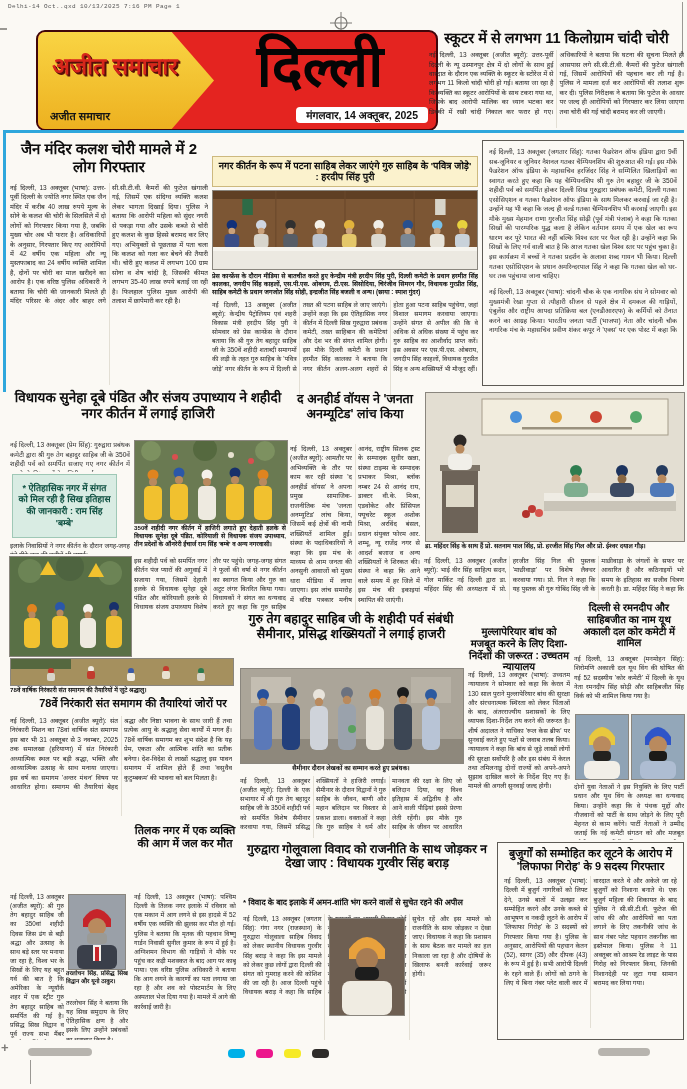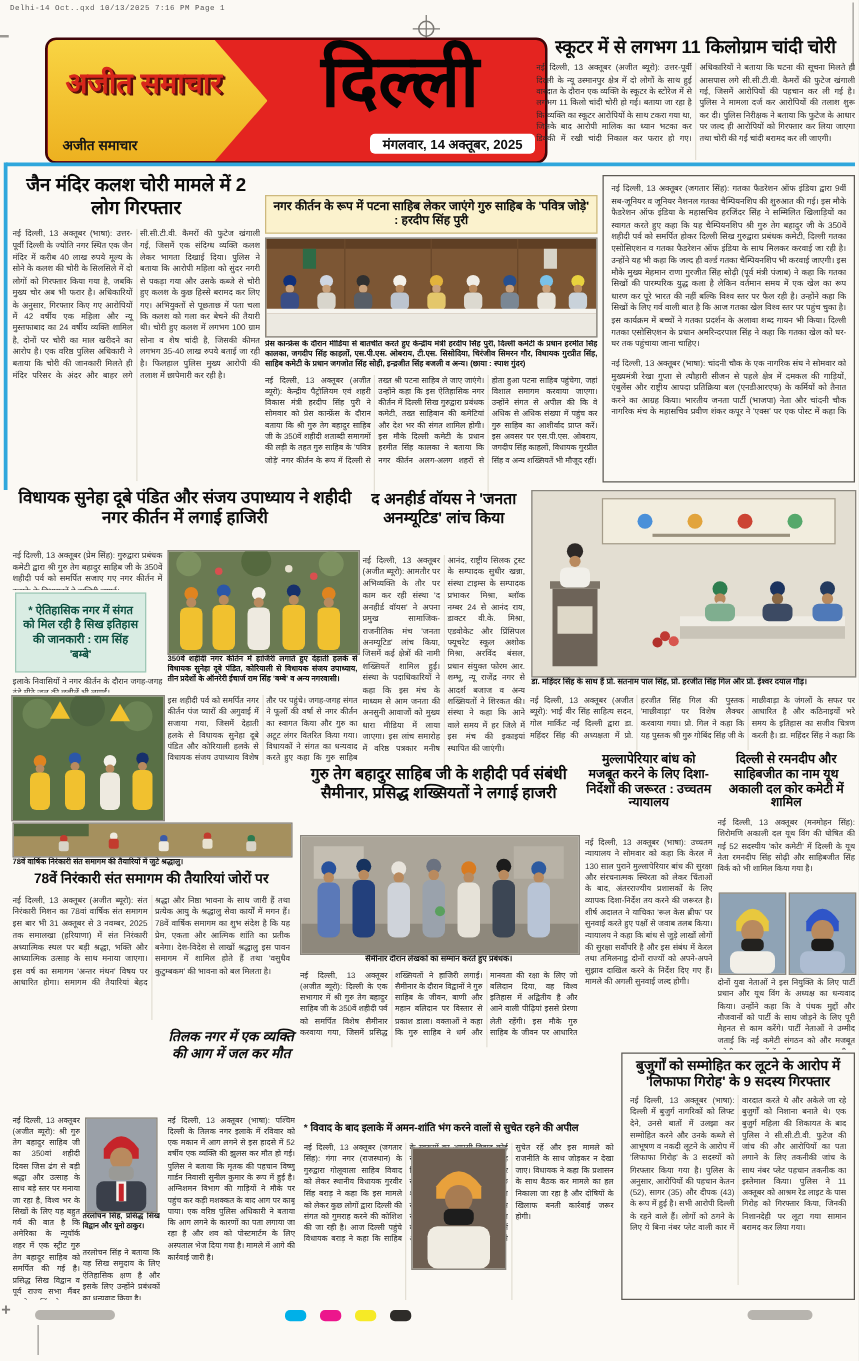--- a/index.html
+++ b/index.html
@@ -304,21 +304,21 @@
           <circle cx="190" cy="26" r="6" fill="#2c5aa0"></circle>
           <circle cx="190" cy="33" r="4.2" fill="#b98a5e"></circle>
           <rect x="181" y="37" width="18" height="44" rx="6" fill="#b8c4d6"></rect>
         </g>
       <circle cx="111" cy="60" r="4" fill="#5aa05e"></circle>
     </svg>
   </div>
   <div class="abs caption" style="left:240px;top:764px;width:222px;height:10px;font-size:6.4px;text-align:center;">सैमीनार दौरान लेखकों का सम्मान करते हुए प्रबंधक।</div>
   <div class="abs body-text cols3" style="left:240px;top:776px;width:222px;height:62px;font-size:6.3px;">नई दिल्ली, 13 अक्तूबर (अजीत ब्यूरो): दिल्ली के एक सभागार में श्री गुरु तेग बहादुर साहिब जी के 350वें शहीदी पर्व को समर्पित विशेष सैमीनार करवाया गया, जिसमें प्रसिद्ध शख्सियतों ने हाजिरी लगाई। सैमीनार के दौरान विद्वानों ने गुरु साहिब के जीवन, बाणी और महान बलिदान पर विस्तार से प्रकाश डाला। वक्ताओं ने कहा कि गुरु साहिब ने धर्म और मानवता की रक्षा के लिए जो बलिदान दिया, वह विश्व इतिहास में अद्वितीय है और आने वाली पीढ़ियां इससे प्रेरणा लेती रहेंगी। इस मौके गुरु साहिब के जीवन पर आधारित पुस्तकों के लेखकों और विद्वानों का विशेष सम्मान भी किया गया।</div>
 
-  <div class="abs hl" style="left:468px;top:602px;width:102px;height:66px;font-size:10px;">मुल्लापेरियार बांध को मजबूत करने के लिए दिशा-निर्देशों की जरूरत : उच्चतम न्यायालय</div>
+  <div class="abs hl" style="left:468px;top:626px;width:102px;height:66px;font-size:10px;">मुल्लापेरियार बांध को मजबूत करने के लिए दिशा-निर्देशों की जरूरत : उच्चतम न्यायालय</div>
   <div class="abs body-text" style="left:468px;top:670px;width:102px;height:170px;font-size:6.4px;">नई दिल्ली, 13 अक्तूबर (भाषा): उच्चतम न्यायालय ने सोमवार को कहा कि केरल में 130 साल पुराने मुल्लापेरियार बांध की सुरक्षा और संरचनात्मक स्थिरता को लेकर चिंताओं के बाद, अंतरराज्यीय प्रशासकों के लिए व्यापक दिशा-निर्देश तय करने की जरूरत है। शीर्ष अदालत ने याचिका 'रूल केस ब्रीफ' पर सुनवाई करते हुए पक्षों से जवाब तलब किया। न्यायालय ने कहा कि बांध से जुड़े लाखों लोगों की सुरक्षा सर्वोपरि है और इस संबंध में केरल तथा तमिलनाडु दोनों राज्यों को अपने-अपने सुझाव दाखिल करने के निर्देश दिए गए हैं। मामले की अगली सुनवाई जल्द होगी।</div>
 
   <div class="abs hl" style="left:574px;top:602px;width:110px;height:50px;font-size:10px;">दिल्ली से रमनदीप और साहिबजीत का नाम यूथ अकाली दल कोर कमेटी में शामिल</div>
   <div class="abs body-text" style="left:574px;top:654px;width:110px;height:58px;font-size:6.4px;">नई दिल्ली, 13 अक्तूबर (मनमोहन सिंह): शिरोमणि अकाली दल यूथ विंग की घोषित की गई 52 सदस्यीय 'कोर कमेटी' में दिल्ली के यूथ नेता रमनदीप सिंह सोढ़ी और साहिबजीत सिंह विर्क को भी शामिल किया गया है।</div>
   <div class="abs photo" style="left:575px;top:714px;width:52px;height:64px;">
     <svg viewBox="0 0 52 64" preserveAspectRatio="none">
       <rect width="52" height="64" fill="#8fa3b5"></rect>
       <path d="M13 22 Q26 2 39 22 L39 30 L13 30 Z" fill="#e8c83e"></path>
       <circle cx="26" cy="30" r="9" fill="#b98a5e"></circle>
         <rect x="17" y="36" width="18" height="10" rx="4" fill="#23221f"></rect>
@@ -356,41 +356,42 @@
           <circle cx="155" cy="10" r="3" fill="#c23b2e"></circle>
           <rect x="151" y="12" width="8" height="8" rx="2" fill="#e8e2d0"></rect>
         </g>
       <g>
           <circle cx="190" cy="12" r="3" fill="#2d7a4f"></circle>
           <rect x="186" y="14" width="8" height="8" rx="2" fill="#d8d4c8"></rect>
         </g>
     </svg>
   </div>
   <div class="abs caption" style="left:10px;top:686px;width:222px;height:9px;font-size:6.2px;">78वें वार्षिक निरंकारी संत समागम की तैयारियों में जुटे श्रद्धालु।</div>
-  <div class="abs hl" style="left:10px;top:697px;width:222px;height:17px;font-size:11px;">78वें निरंकारी संत समागम की तैयारियां जोरों पर</div>
+  <div class="abs hl" style="left:22px;top:697px;width:222px;height:17px;font-size:11px;">78वें निरंकारी संत समागम की तैयारियां जोरों पर</div>
   <div class="abs body-text cols2" style="left:10px;top:716px;width:222px;height:100px;">नई दिल्ली, 13 अक्तूबर (अजीत ब्यूरो): संत निरंकारी मिशन का 78वां वार्षिक संत समागम इस बार भी 31 अक्तूबर से 3 नवम्बर, 2025 तक समालखा (हरियाणा) में संत निरंकारी अध्यात्मिक स्थल पर बड़ी श्रद्धा, भक्ति और आध्यात्मिक उत्साह के साथ मनाया जाएगा। इस वर्ष का समागम 'अन्तर मंथन' विषय पर आधारित होगा। समागम की तैयारियां बेहद श्रद्धा और निष्ठा भावना के साथ जारी हैं तथा प्रत्येक आयु के श्रद्धालु सेवा कार्यों में मगन हैं। 78वें वार्षिक समागम का शुभ संदेश है कि यह प्रेम, एकता और आत्मिक शांति का प्रतीक बनेगा। देश-विदेश से लाखों श्रद्धालु इस पावन समागम में शामिल होते हैं तथा 'वसुधैव कुटुम्बकम' की भावना को बल मिलता है।</div>
 
   <div class="abs body-text" style="left:10px;top:892px;width:54px;height:148px;font-size:6.3px;">नई दिल्ली, 13 अक्तूबर (अजीत ब्यूरो): श्री गुरु तेग बहादुर साहिब जी का 350वां शहीदी दिवस जिस ढंग से बड़ी श्रद्धा और उत्साह के साथ बड़े स्तर पर मनाया जा रहा है, विश्व भर के सिखों के लिए यह बहुत गर्व की बात है कि अमेरिका के न्यूयॉर्क शहर में एक स्ट्रीट गुरु तेग बहादुर साहिब को समर्पित की गई है। प्रसिद्ध सिख विद्वान व पूर्व राज्य सभा मैंबर तरलोचन सिंह ने बताया कि मैनहट्टन की स्ट्रीट नंबर 114 का नाम 'गुरु तेग बहादुर जी मार्ग' रखा गया है।</div>
   <div class="abs photo" style="left:68px;top:894px;width:56px;height:74px;">
     <svg viewBox="0 0 56 74" preserveAspectRatio="none">
       <rect width="56" height="74" fill="#9aa0a8"></rect>
       <path d="M14 24 Q28 4 42 24 L42 32 L14 32 Z" fill="#c6242a"></path>
       <circle cx="28" cy="32" r="9" fill="#b98a5e"></circle>
         <rect x="18" y="38" width="20" height="11" rx="4" fill="#9a9a96"></rect>
       <rect x="8" y="50" width="40" height="24" rx="6" fill="#3a3f4a"></rect>
       <rect x="24" y="50" width="8" height="16" fill="#f4f2ec"></rect>
         <rect x="26" y="52" width="4" height="14" fill="#c6242a"></rect>
     </svg>
   </div>
   <div class="abs caption" style="left:66px;top:970px;width:62px;height:26px;font-size:6px;">तरलोचन सिंह, प्रसिद्ध सिख विद्वान और यूनो ठाकुर।</div>
   <div class="abs body-text" style="left:66px;top:998px;width:62px;height:42px;font-size:6.3px;">तरलोचन सिंह ने बताया कि यह सिख समुदाय के लिए ऐतिहासिक क्षण है और इसके लिए उन्होंने प्रबंधकों का धन्यवाद किया है।</div>
 
-  <div class="abs hl" style="left:134px;top:824px;width:102px;height:64px;font-size:11px;font-style:italic;">तिलक नगर में एक व्यक्ति की आग में जल कर मौत</div>
+  <div class="abs hl" style="left:134px;top:824px;width:102px;height:64px;font-size:11px;">तिलक नगर में एक व्यक्ति की आग में जल कर मौत</div>
   <div class="abs body-text" style="left:134px;top:892px;width:102px;height:148px;font-size:6.3px;">नई दिल्ली, 13 अक्तूबर (भाषा): पश्चिम दिल्ली के तिलक नगर इलाके में रविवार को एक मकान में आग लगने से इस हादसे में 52 वर्षीय एक व्यक्ति की झुलस कर मौत हो गई। पुलिस ने बताया कि मृतक की पहचान विष्णु गार्डन निवासी सुनील कुमार के रूप में हुई है। अग्निशमन विभाग की गाड़ियों ने मौके पर पहुंच कर कड़ी मशक्कत के बाद आग पर काबू पाया। एक वरिष्ठ पुलिस अधिकारी ने बताया कि आग लगने के कारणों का पता लगाया जा रहा है और शव को पोस्टमार्टम के लिए अस्पताल भेज दिया गया है। मामले में आगे की कार्रवाई जारी है।</div>
 
+  <div class="abs hl" style="left:243px;top:842px;width:248px;height:52px;font-size:12px;">गुरुद्वारा गोलूवाला विवाद को राजनीति के साथ जोड़कर न देखा जाए : विधायक गुरवीर सिंह बराड़</div>
   <div class="abs subhead" style="left:243px;top:896px;width:248px;height:16px;font-size:8px;">* विवाद के बाद इलाके में अमन-शांति भंग करने वालों से सुचेत रहने की अपील</div>
   <div class="abs body-text cols3" style="left:243px;top:914px;width:248px;height:126px;font-size:6.3px;">नई दिल्ली, 13 अक्तूबर (जगतार सिंह): गंगा नगर (राजस्थान) के गुरुद्वारा गोलूवाला साहिब विवाद को लेकर स्थानीय विधायक गुरवीर सिंह बराड़ ने कहा कि इस मामले को लेकर कुछ लोगों द्वारा दिल्ली की संगत को गुमराह करने की कोशिश की जा रही है। आज दिल्ली पहुंचे विधायक बराड़ ने कहा कि साहिब के स्वरूपों का आपसी विवाद कोई नया मामला नहीं है, जहां से यह विवाद शुरू हुआ है, वहां गांव और संगत एक साथ खड़े हैं तथा कुछ शरारती तत्व इलाके का माहौल खराब करना चाहते हैं, जोकि सहन नहीं किया जाएगा। उन्होंने अपील की कि विवाद के बाद इलाके में अमन-शांति भंग करने वालों से सुचेत रहें और इस मामले को राजनीति के साथ जोड़कर न देखा जाए। विधायक ने कहा कि प्रशासन के साथ बैठक कर मामले का हल निकाला जा रहा है और दोषियों के खिलाफ बनती कार्रवाई जरूर होगी।</div>
   <div class="abs photo" style="left:329px;top:918px;width:74px;height:96px;">
     <svg viewBox="0 0 74 96" preserveAspectRatio="none">
       <rect width="74" height="96" fill="#6e5f52"></rect>
       <path d="M19 30 Q37 6 55 30 L55 40 L19 40 Z" fill="#e8a13c"></path>
       <circle cx="37" cy="40" r="11" fill="#a87c52"></circle>
         <rect x="25" y="48" width="24" height="13" rx="5" fill="#1d1d1d"></rect>
       <rect x="12" y="62" width="50" height="34" rx="8" fill="#f0ece2"></rect>
     </svg>

